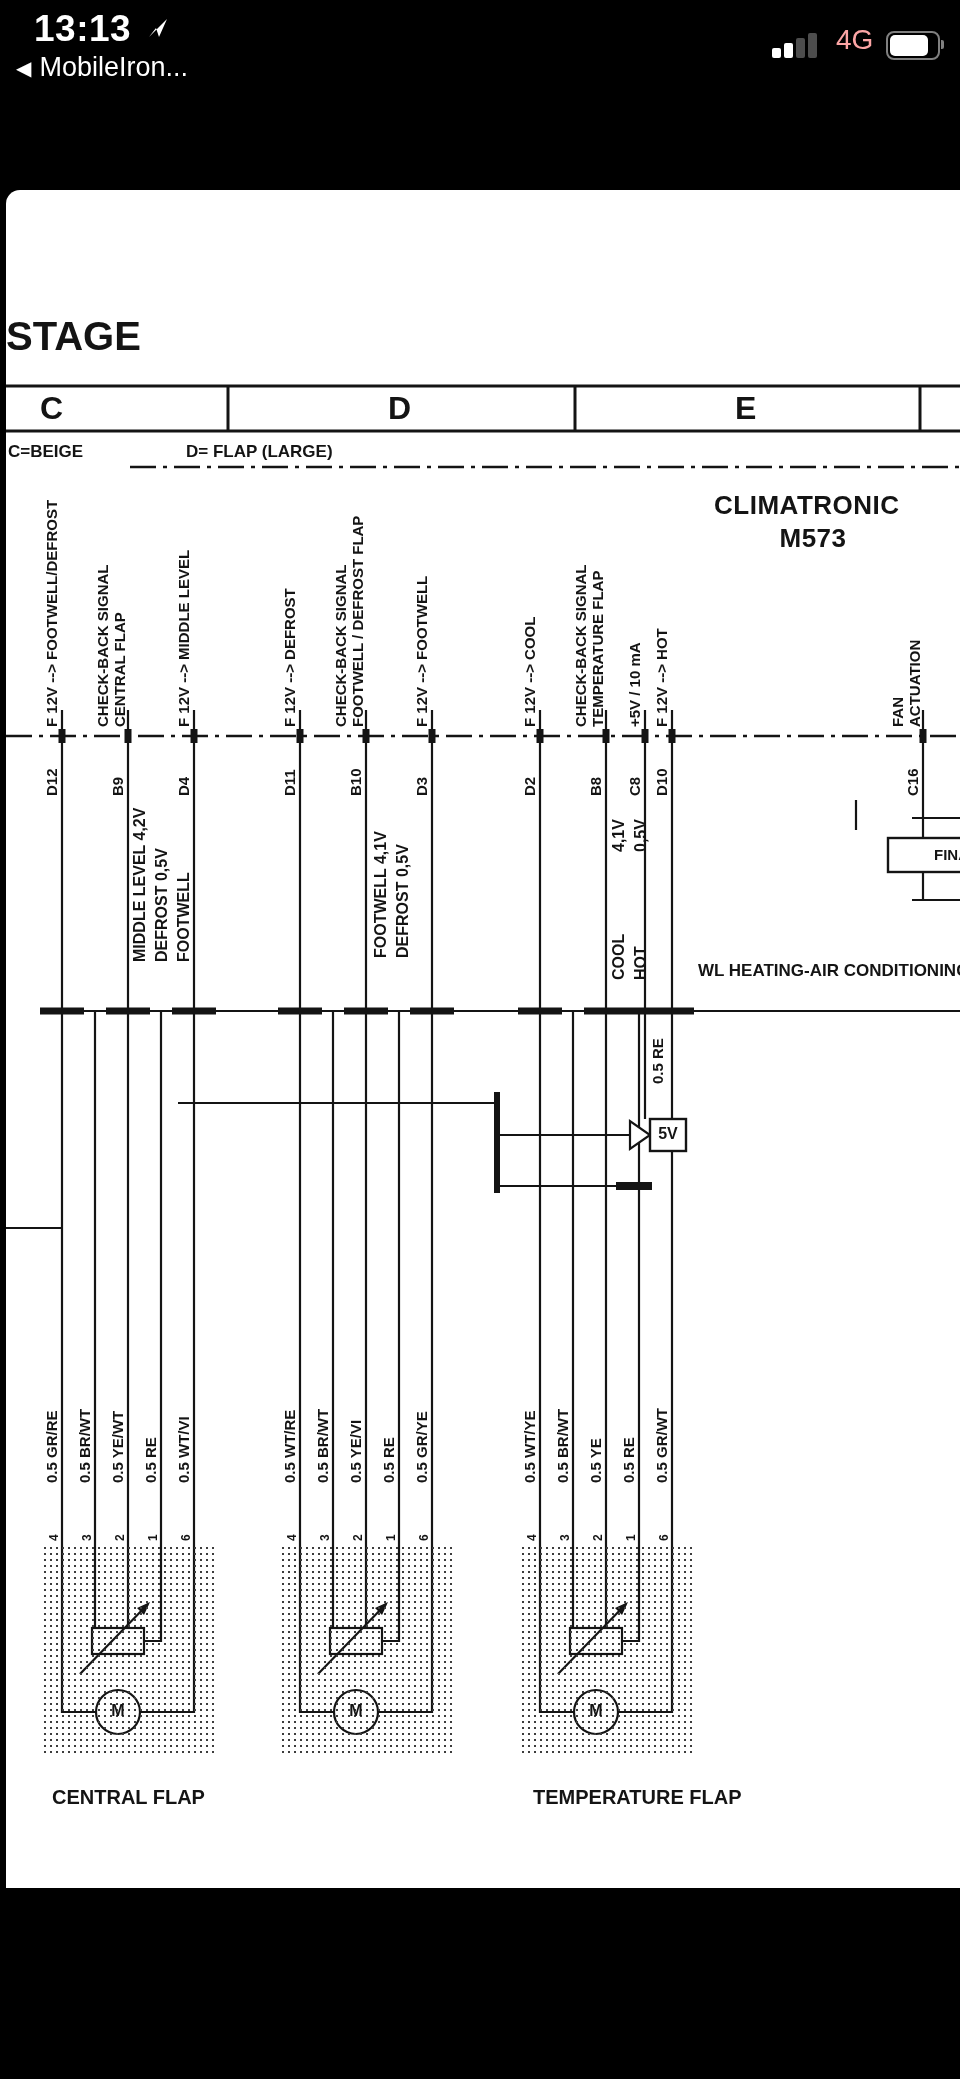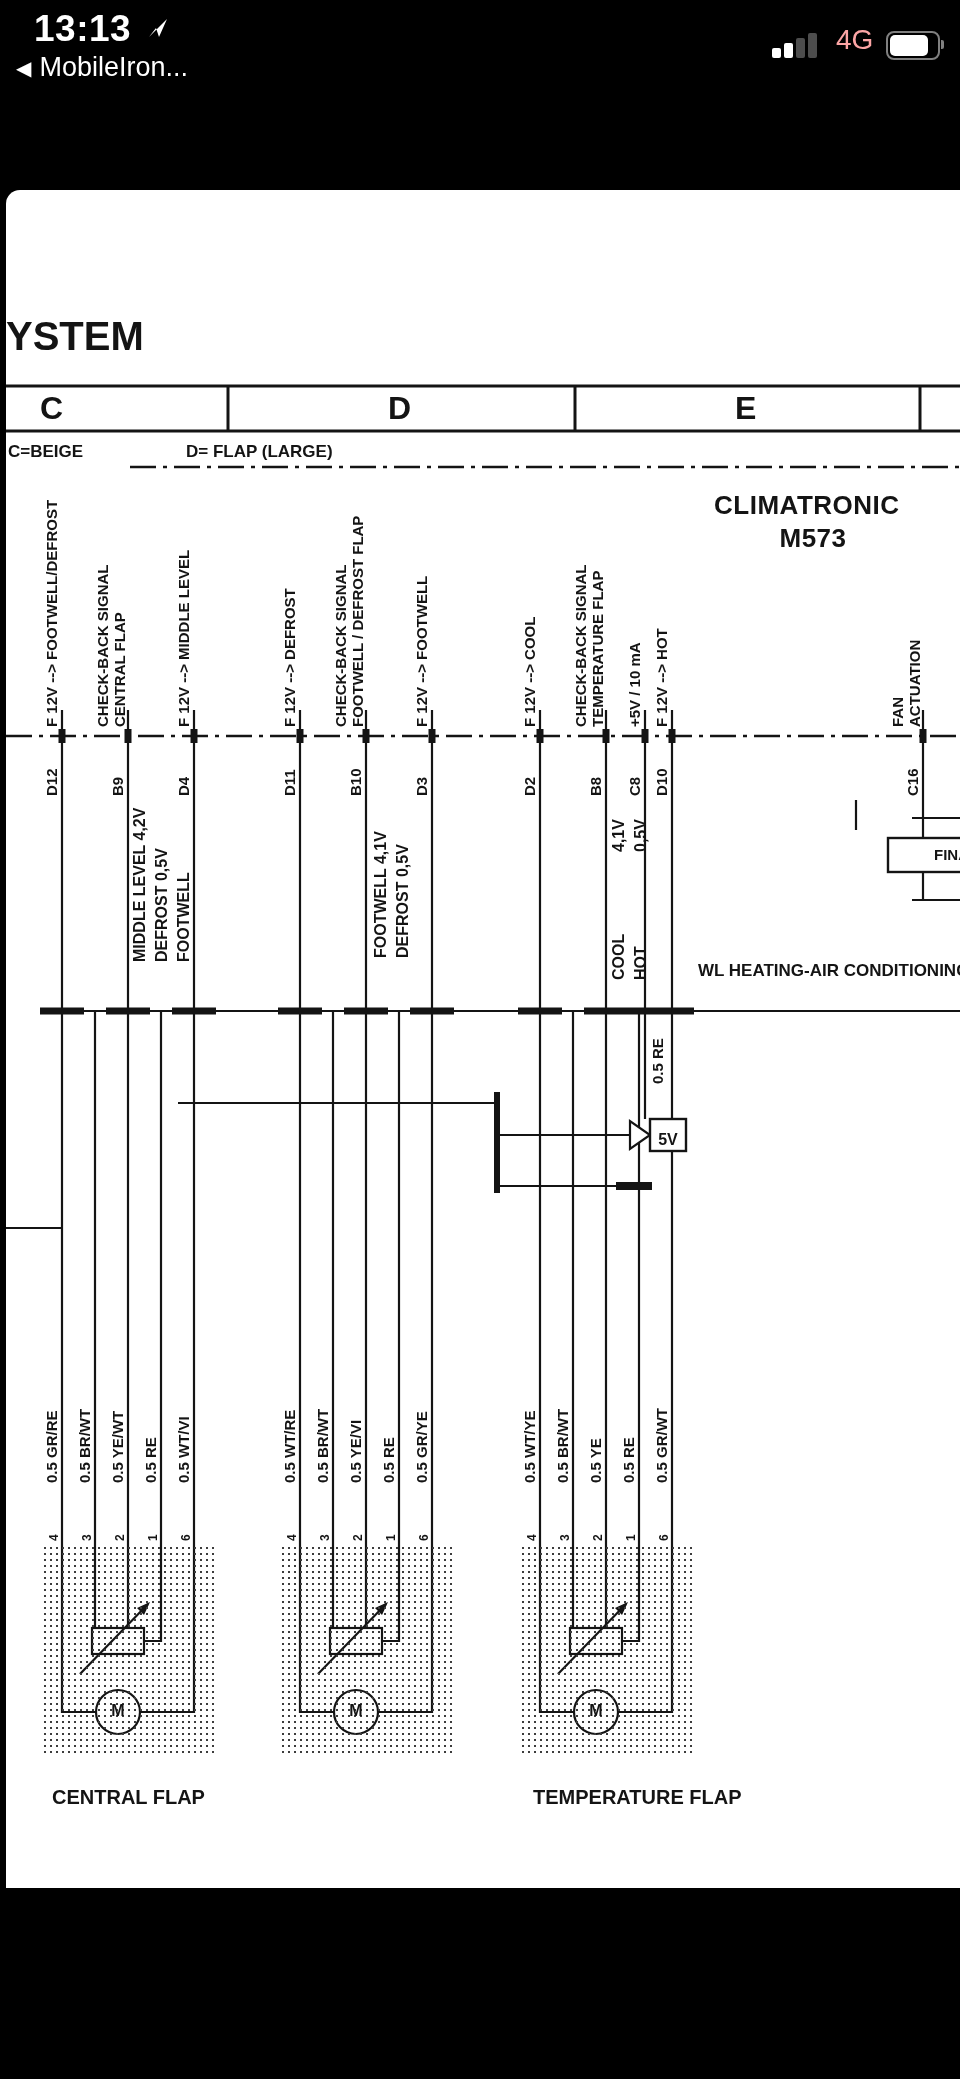--- a/index.html
+++ b/index.html
@@ -129,33 +129,33 @@
         <use href="#act" x="238"></use>
         <use href="#act" x="478"></use>
       </g>
     </g>
   </svg>
 
   <div class="dotbox" style="left:42px; top:1545px;"></div>
   <div class="dotbox" style="left:280px; top:1545px;"></div>
   <div class="dotbox" style="left:520px; top:1545px;"></div>
 
-  <div class="hlabel system" style="left:6px; top:314px;">YSTEM</div>
+  <div class="hlabel system" style="left:6px; top:314px;">STAGE</div>
   <div class="hlabel colletter" style="left:40px; top:390px;">C</div>
   <div class="hlabel colletter" style="left:388px; top:390px;">D</div>
   <div class="hlabel colletter" style="left:735px; top:390px;">E</div>
   <div class="hlabel legend" style="left:8px; top:442px;">C=BEIGE</div>
   <div class="hlabel legend" style="left:186px; top:442px;">D= FLAP (LARGE)</div>
   <div class="hlabel module" style="left:714px; top:490px;">CLIMATRONIC</div>
   <div class="hlabel module" style="left:714px; top:523px; width:198px; text-align:center;">M573</div>
   <div class="hlabel legend" style="left:698px; top:961px;">WL HEATING-AIR CONDITIONING</div>
   <div class="hlabel small" style="left:926px; top:789px;">K1</div>
   <div class="hlabel small" style="left:894px; top:846px;">FINAL STAGE</div>
   <div class="hlabel small" style="left:926px; top:874px;">K3</div>
-  <div class="hlabel f16" style="left:651px; top:1125px; width:34px; text-align:center;margin-top:6px;">5V</div>
+  <div class="hlabel f16" style="left:651px; top:1125px; width:34px; text-align:center;">5V</div>
   <div class="rot f15" style="left:649px; top:1084px;">0.5 RE</div>
 
   <div class="rot f15" style="left:43px;  top:727px;">F 12V --&gt; FOOTWELL/DEFROST</div>
   <div class="rot f15" style="left:94px;  top:727px;">CHECK-BACK SIGNAL
 CENTRAL FLAP</div>
   <div class="rot f15" style="left:175px; top:727px;">F 12V --&gt; MIDDLE LEVEL</div>
   <div class="rot f15" style="left:281px; top:727px;">F 12V --&gt; DEFROST</div>
   <div class="rot f15" style="left:332px; top:727px;">CHECK-BACK SIGNAL
 FOOTWELL / DEFROST FLAP</div>
   <div class="rot f15" style="left:413px; top:727px;">F 12V --&gt; FOOTWELL</div>

